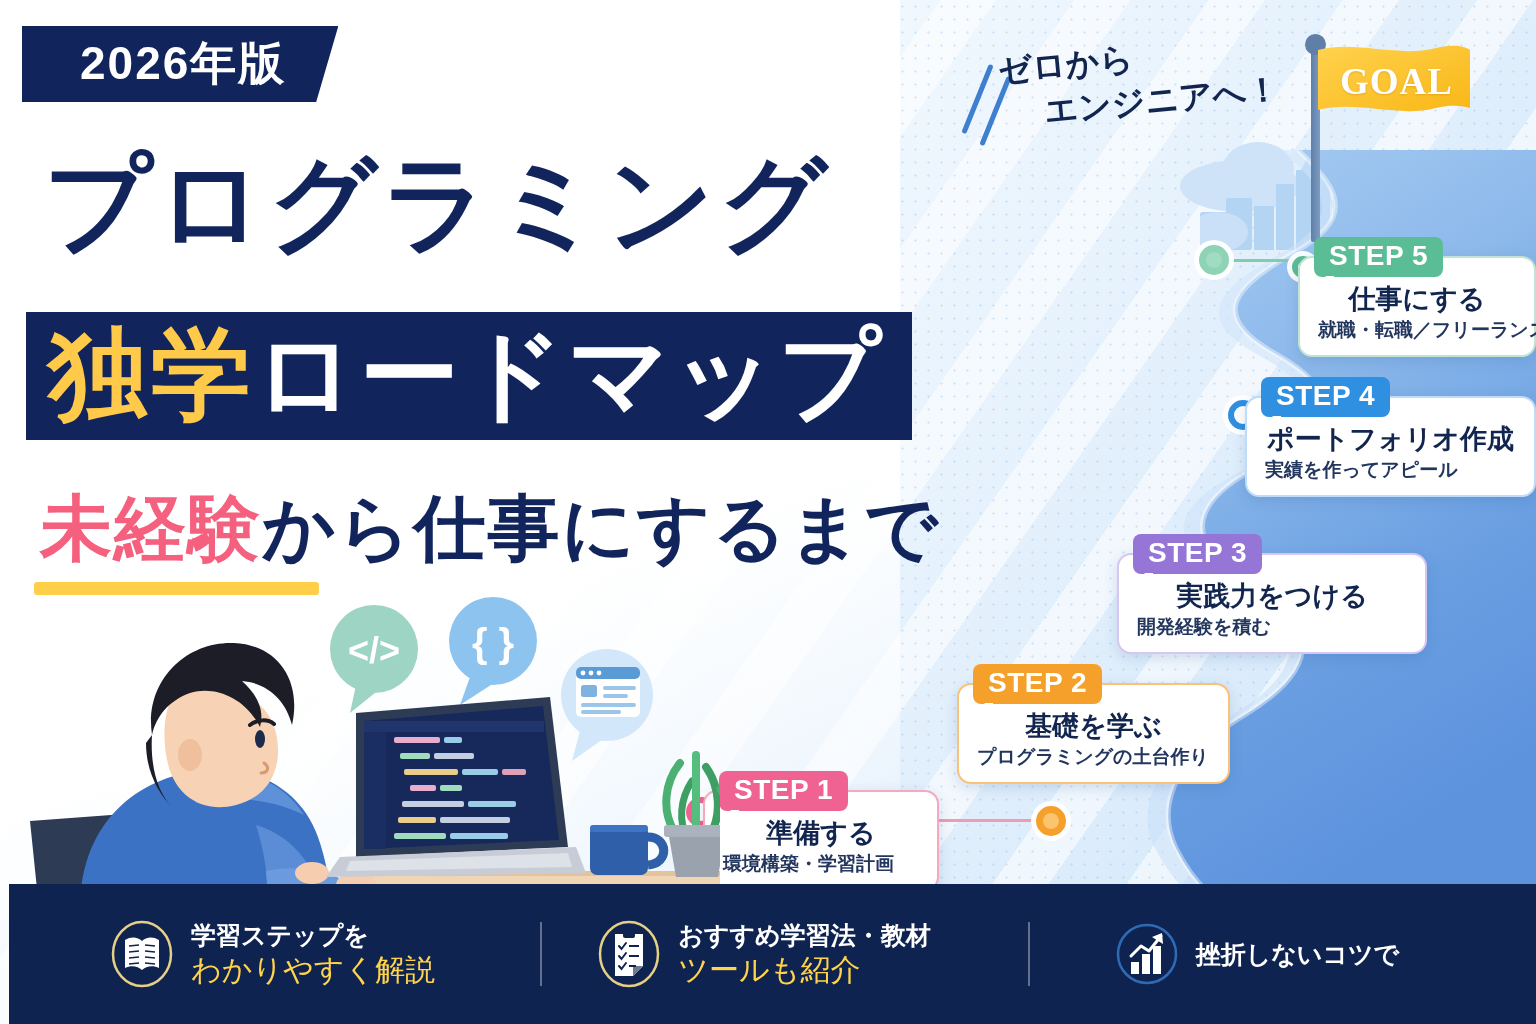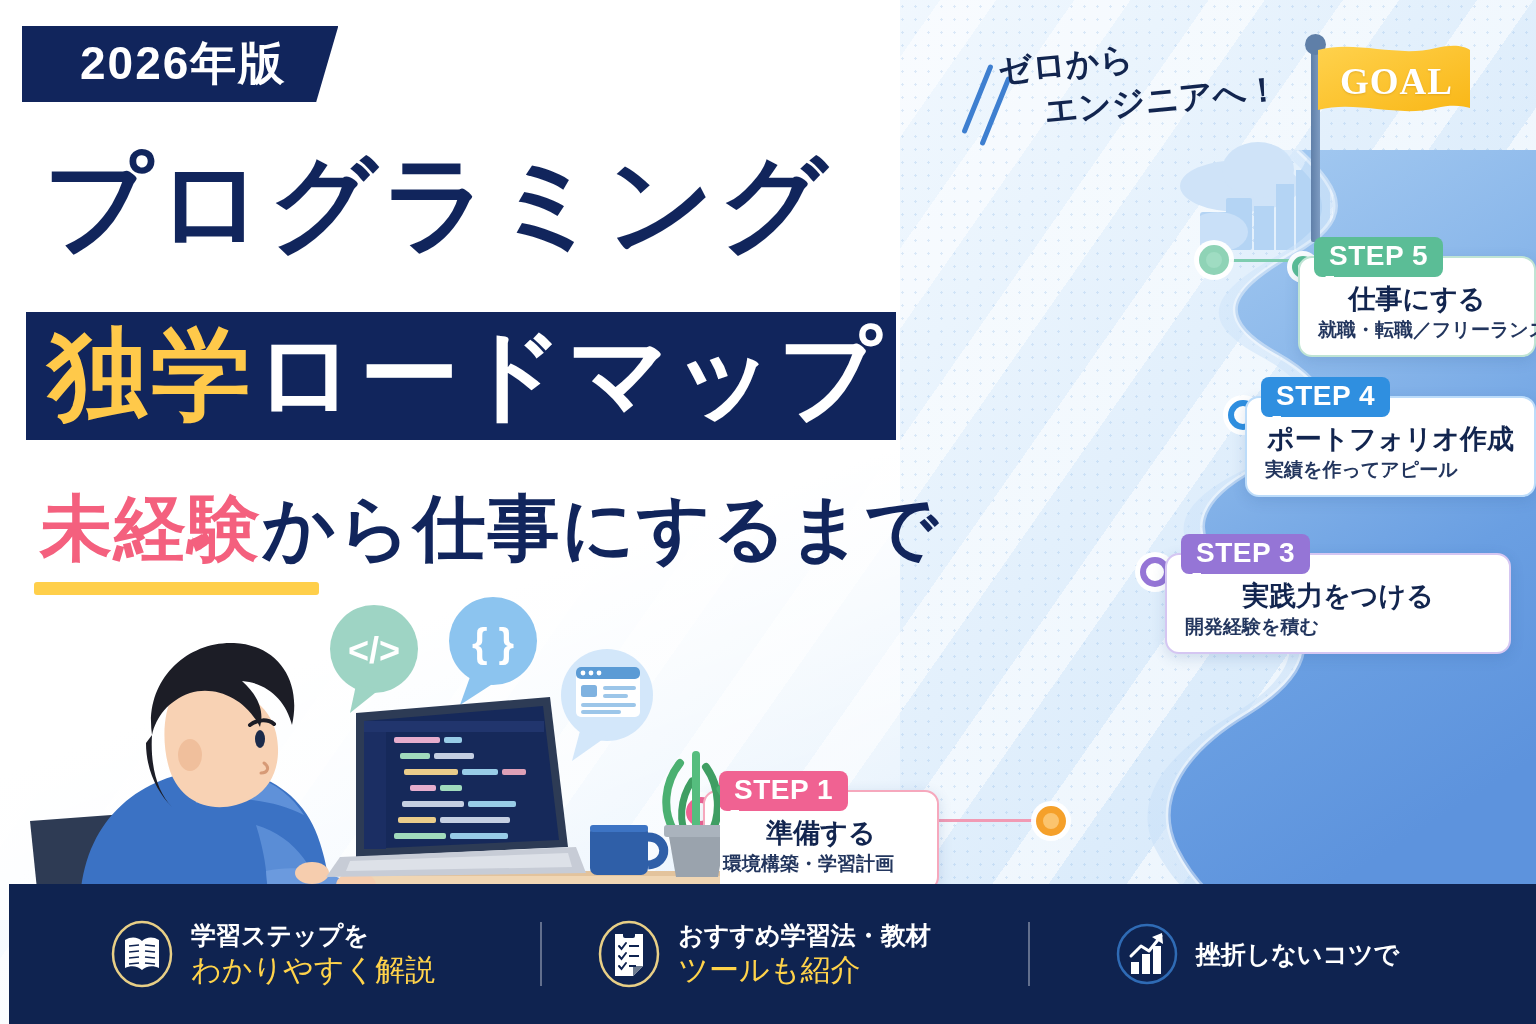--- a/index.html
+++ b/index.html
@@ -51,21 +51,21 @@
   .title-line1 {
     position: absolute; left: 44px; top: 150px;
     font-size: 106px; font-weight: 800; color: #11255c;
     letter-spacing: 4px; line-height: 1;
     white-space: nowrap;
   }
 
   .title-band {
     position: absolute; left: 26px; top: 312px;
     background: #11255c;
-    padding: 12px 12px 16px 22px;
+    padding: 12px 28px 16px 22px;
     line-height: 1;
     white-space: nowrap;
   }
   .title-band .hl { color: #ffc94a; }
   .title-band .wt { color: #ffffff; }
   .title-band span {
     font-size: 100px; font-weight: 800; letter-spacing: 3px;
   }
 
   .subtitle {
@@ -156,21 +156,21 @@
     position: absolute;
     width: 30px; height: 30px; border-radius: 50%;
     background: #fff; border: 6px solid #ccc;
     box-shadow: 0 0 0 5px rgba(255,255,255,.95);
   }
   .node.filled { border-width: 7px; }
 
   
   #step5 { left: 1298px; top: 256px; width: 238px; border: 2px solid #bfe4d4; }
   #step4 { left: 1245px; top: 396px; width: 291px; border: 2px solid #bcdcfa; }
-  #step3 { left: 1165px; top: 553px; width: 346px; border: 2px solid #d5c6f2; }
+  #step3 { left: 1117px; top: 553px; width: 310px; border: 2px solid #d5c6f2; }
   #step2 { left: 957px; top: 683px; width: 273px; border: 2px solid #f9c278; }
   #step1 { left: 703px; top: 790px; width: 236px; border: 2px solid #f6a8bd; }
 
   #n5 { left: 1199px; top: 245px; }
   #n5b { left: 1292px; top: 256px; width: 22px; height: 22px; border-width: 6px; }
   #n4 { left: 1228px; top: 400px; }
   #n3 { left: 1140px; top: 557px; }
   #n2 { left: 1036px; top: 806px; }
   #n1 { left: 686px; top: 797px; }
 
@@ -313,20 +313,25 @@
   </div>
 
   <div class="node" id="n3" style="border-color:#9575d6;"></div>
   <div class="step" id="step3">
     <div class="badge" style="background:#9575d6;color:#fff;">STEP 3</div>
     <div class="s-title">実践力をつける</div>
     <div class="s-sub">開発経験を積む</div>
   </div>
 
   <div class="node filled" id="n2" style="border-color:#f5a02a;background:#fbc46e;"></div>
+  <div class="step" id="step2">
+    <div class="badge" style="background:#f5a02a;color:#fff;">STEP 2</div>
+    <div class="s-title">基礎を学ぶ</div>
+    <div class="s-sub">プログラミングの土台作り</div>
+  </div>
 
   <div class="node" id="n1" style="border-color:#f06292;"></div>
   <div class="step" id="step1">
     <div class="badge" style="background:#f06292;color:#fff;">STEP 1</div>
     <div class="s-title">準備する</div>
     <div class="s-sub">環境構築・学習計画</div>
   </div>
 
   <svg class="illus" viewBox="0 0 700 330">
 

